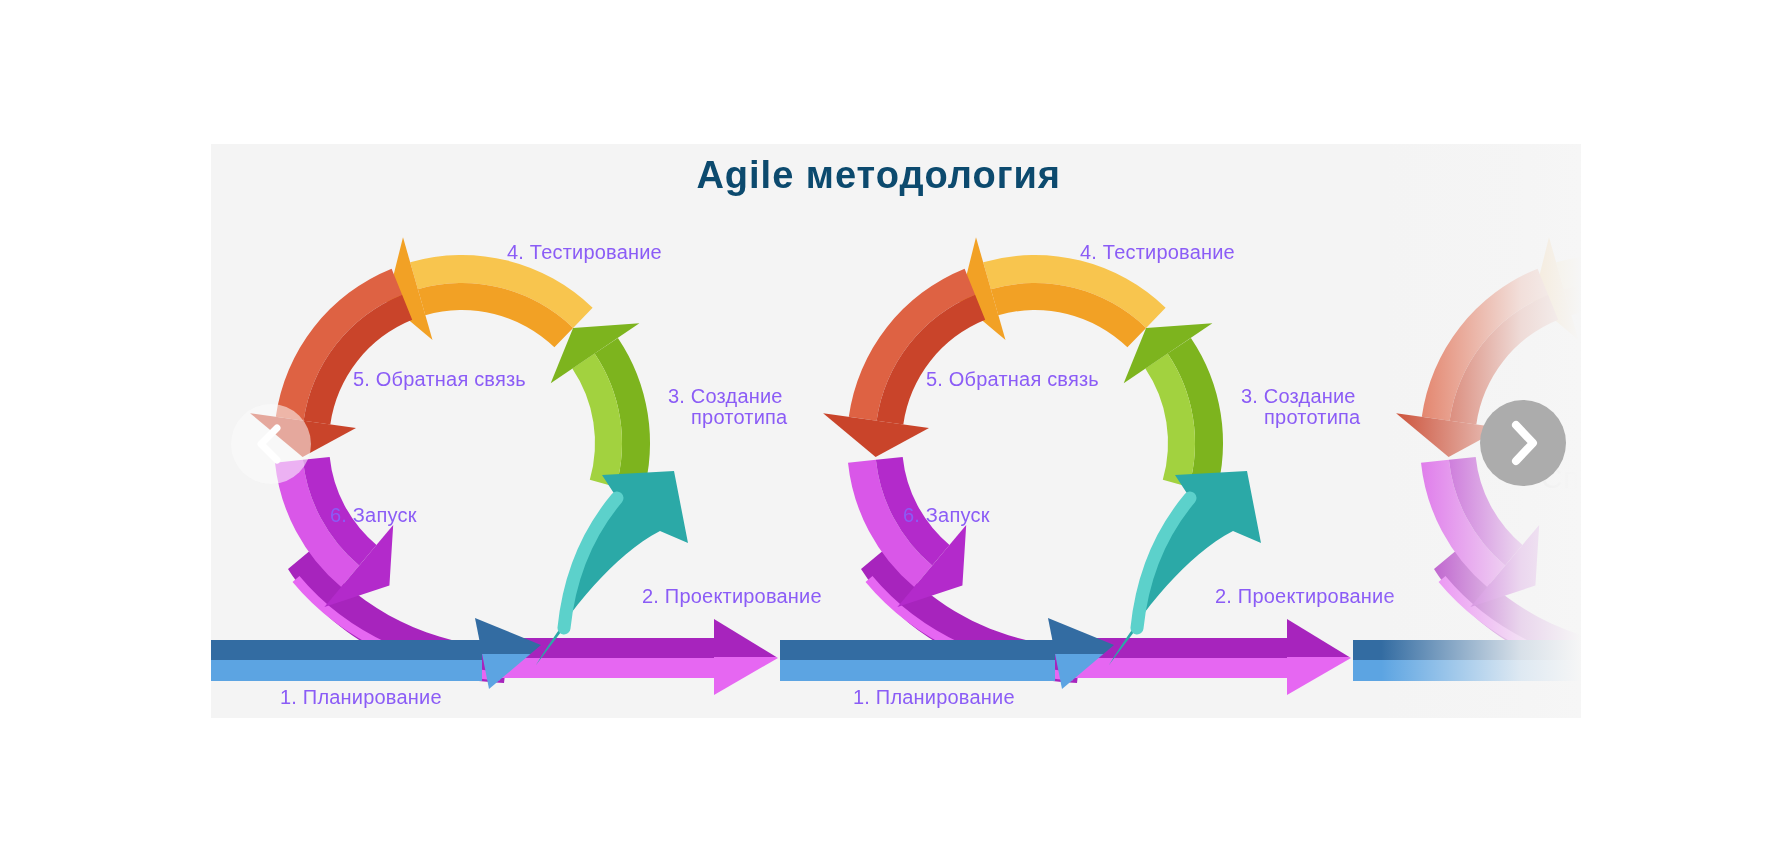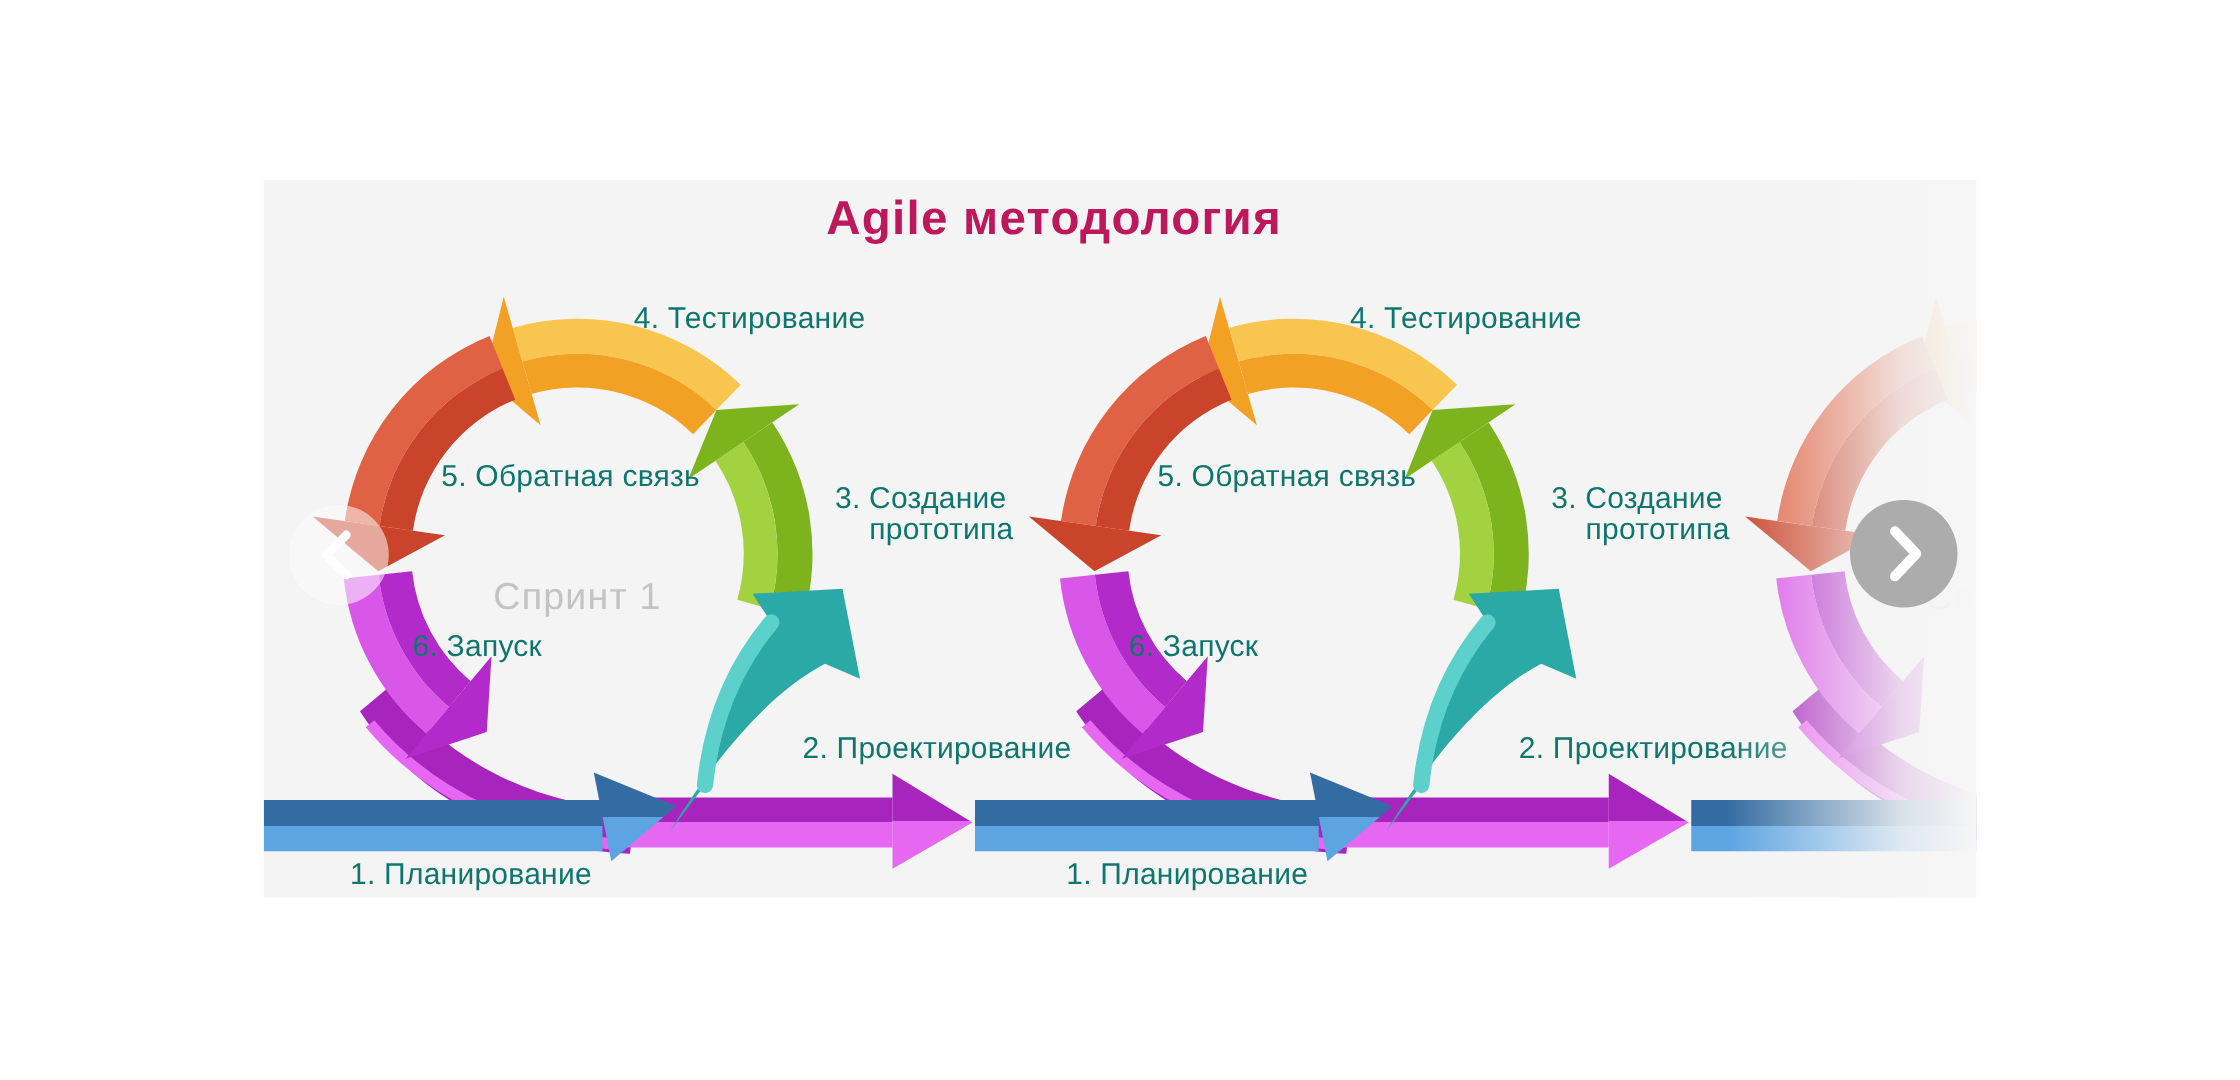--- a/index.html
+++ b/index.html
@@ -1,23 +1,23 @@
 <!DOCTYPE html>
 <html><head>
 <meta charset="utf-8">
 <style>
   html,body{margin:0;padding:0;background:#ffffff;}
   .stage{position:relative;width:1792px;height:864px;background:#ffffff;overflow:hidden;
          font-family:"Liberation Sans","DejaVu Sans",sans-serif;}
   .canvas{position:absolute;left:211px;top:144px;width:1370px;height:574px;
           background:#f4f4f4;overflow:hidden;}
-  .diagram-title{position:absolute;left:450px;top:10px;width:400px;text-align:left;
-          font-size:38px;font-weight:bold;color:#be185d;letter-spacing:1px;white-space:nowrap;}
+  .diagram-title{position:absolute;left:450px;top:10px;width:400px;text-align:right;
+          font-size:38px;font-weight:bold;color:#0c4a6e;letter-spacing:1px;white-space:nowrap;}
   .cycle-svg{position:absolute;left:0;top:0;}
-  .step{position:absolute;font-size:24px;color:#0f766e;white-space:nowrap;letter-spacing:0.2px;}
+  .step{position:absolute;font-size:20px;color:#8b5cf6;white-space:nowrap;letter-spacing:0.2px;}
   .proto{white-space:pre;line-height:1.06;}
   .sprint-name{position:absolute;font-size:30px;color:#c3c3c3;width:206px;text-align:center;
           letter-spacing:1px;white-space:nowrap;}
   .fade-overlay{position:absolute;right:0;top:0;width:200px;height:100%;z-index:3;
           background:linear-gradient(to right, rgba(244,244,244,0) 0%, rgba(245,245,245,0.85) 70%, #f6f6f6 100%);
           pointer-events:none;}
   .nav-btn{position:absolute;border-radius:50%;display:flex;align-items:center;justify-content:center;
           cursor:pointer;z-index:10;border:none;padding:0;}
   .nav-prev{left:231px;top:404px;width:80px;height:80px;background:rgba(252,252,252,0.55);}
   .nav-next{left:1480px;top:400px;width:86px;height:86px;background:#acacac;}
@@ -114,21 +114,20 @@
         </g>
     </svg>
 
     <div class="step" style="left:69px;top:542px">1. Планирование</div>
     <div class="step" style="left:431px;top:441px">2. Проектирование</div>
     <div class="step proto" style="left:457px;top:242px">3. Создание
     прототипа</div>
     <div class="step" style="left:296px;top:97px">4. Тестирование</div>
     <div class="step" style="left:142px;top:224px">5. Обратная связь</div>
     <div class="step" style="left:119px;top:360px">6. Запуск</div>
-    <div class="sprint-name" style="left:148px;top:317px">Спринт 1</div>
 
     <div class="step" style="left:642px;top:542px">1. Планирование</div>
     <div class="step" style="left:1004px;top:441px">2. Проектирование</div>
     <div class="step proto" style="left:1030px;top:242px">3. Создание
     прототипа</div>
     <div class="step" style="left:869px;top:97px">4. Тестирование</div>
     <div class="step" style="left:715px;top:224px">5. Обратная связь</div>
     <div class="step" style="left:692px;top:360px">6. Запуск</div>
 
     <div class="sprint-name" style="left:1294px;top:317px">Спринт 3</div>

